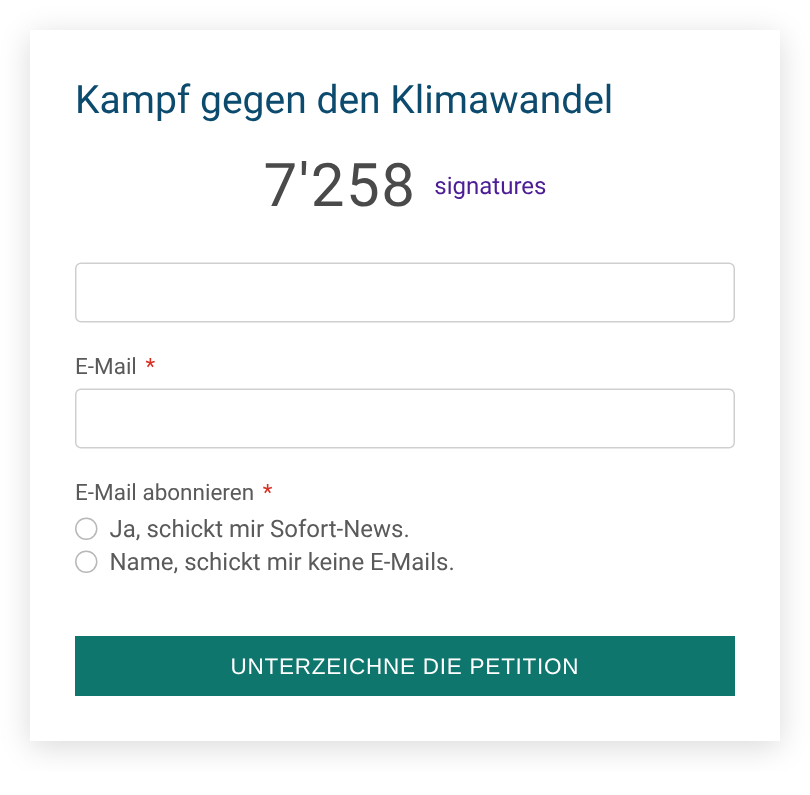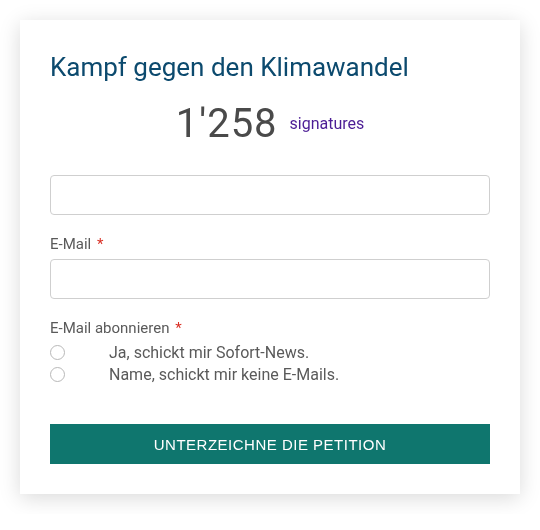--- a/index.html
+++ b/index.html
@@ -62,21 +62,20 @@
       font-size: 15px;
       background: #fff;
     }
     .radio-group {
       margin-top: 4px;
     }
     .radio-item {
       display: flex;
       align-items: center;
       margin-bottom: 3px;
-      gap: 36px;
     }
     .radio-circle {
       width: 15px;
       height: 15px;
       border: 1px solid #b8b8b8;
       border-radius: 50%;
       margin-right: 8px;
       flex-shrink: 0;
     }
     .radio-label {
@@ -97,21 +96,21 @@
     }
   </style>
 </head>
 <body>
 
 <div class="card">
 
   <h1 class="title">Kampf gegen den Klimawandel</h1>
 
   <div class="count-row">
-    <span class="count-number">1'258</span>
+    <span class="count-number">7'258</span>
     <span class="count-label">signatures</span>
   </div>
 
   <div class="field">
     <input type="text" class="text-input" value="" style="">
   </div>
 
   <div class="field">
     <label class="field-label">
       <span>E-Mail</span>

